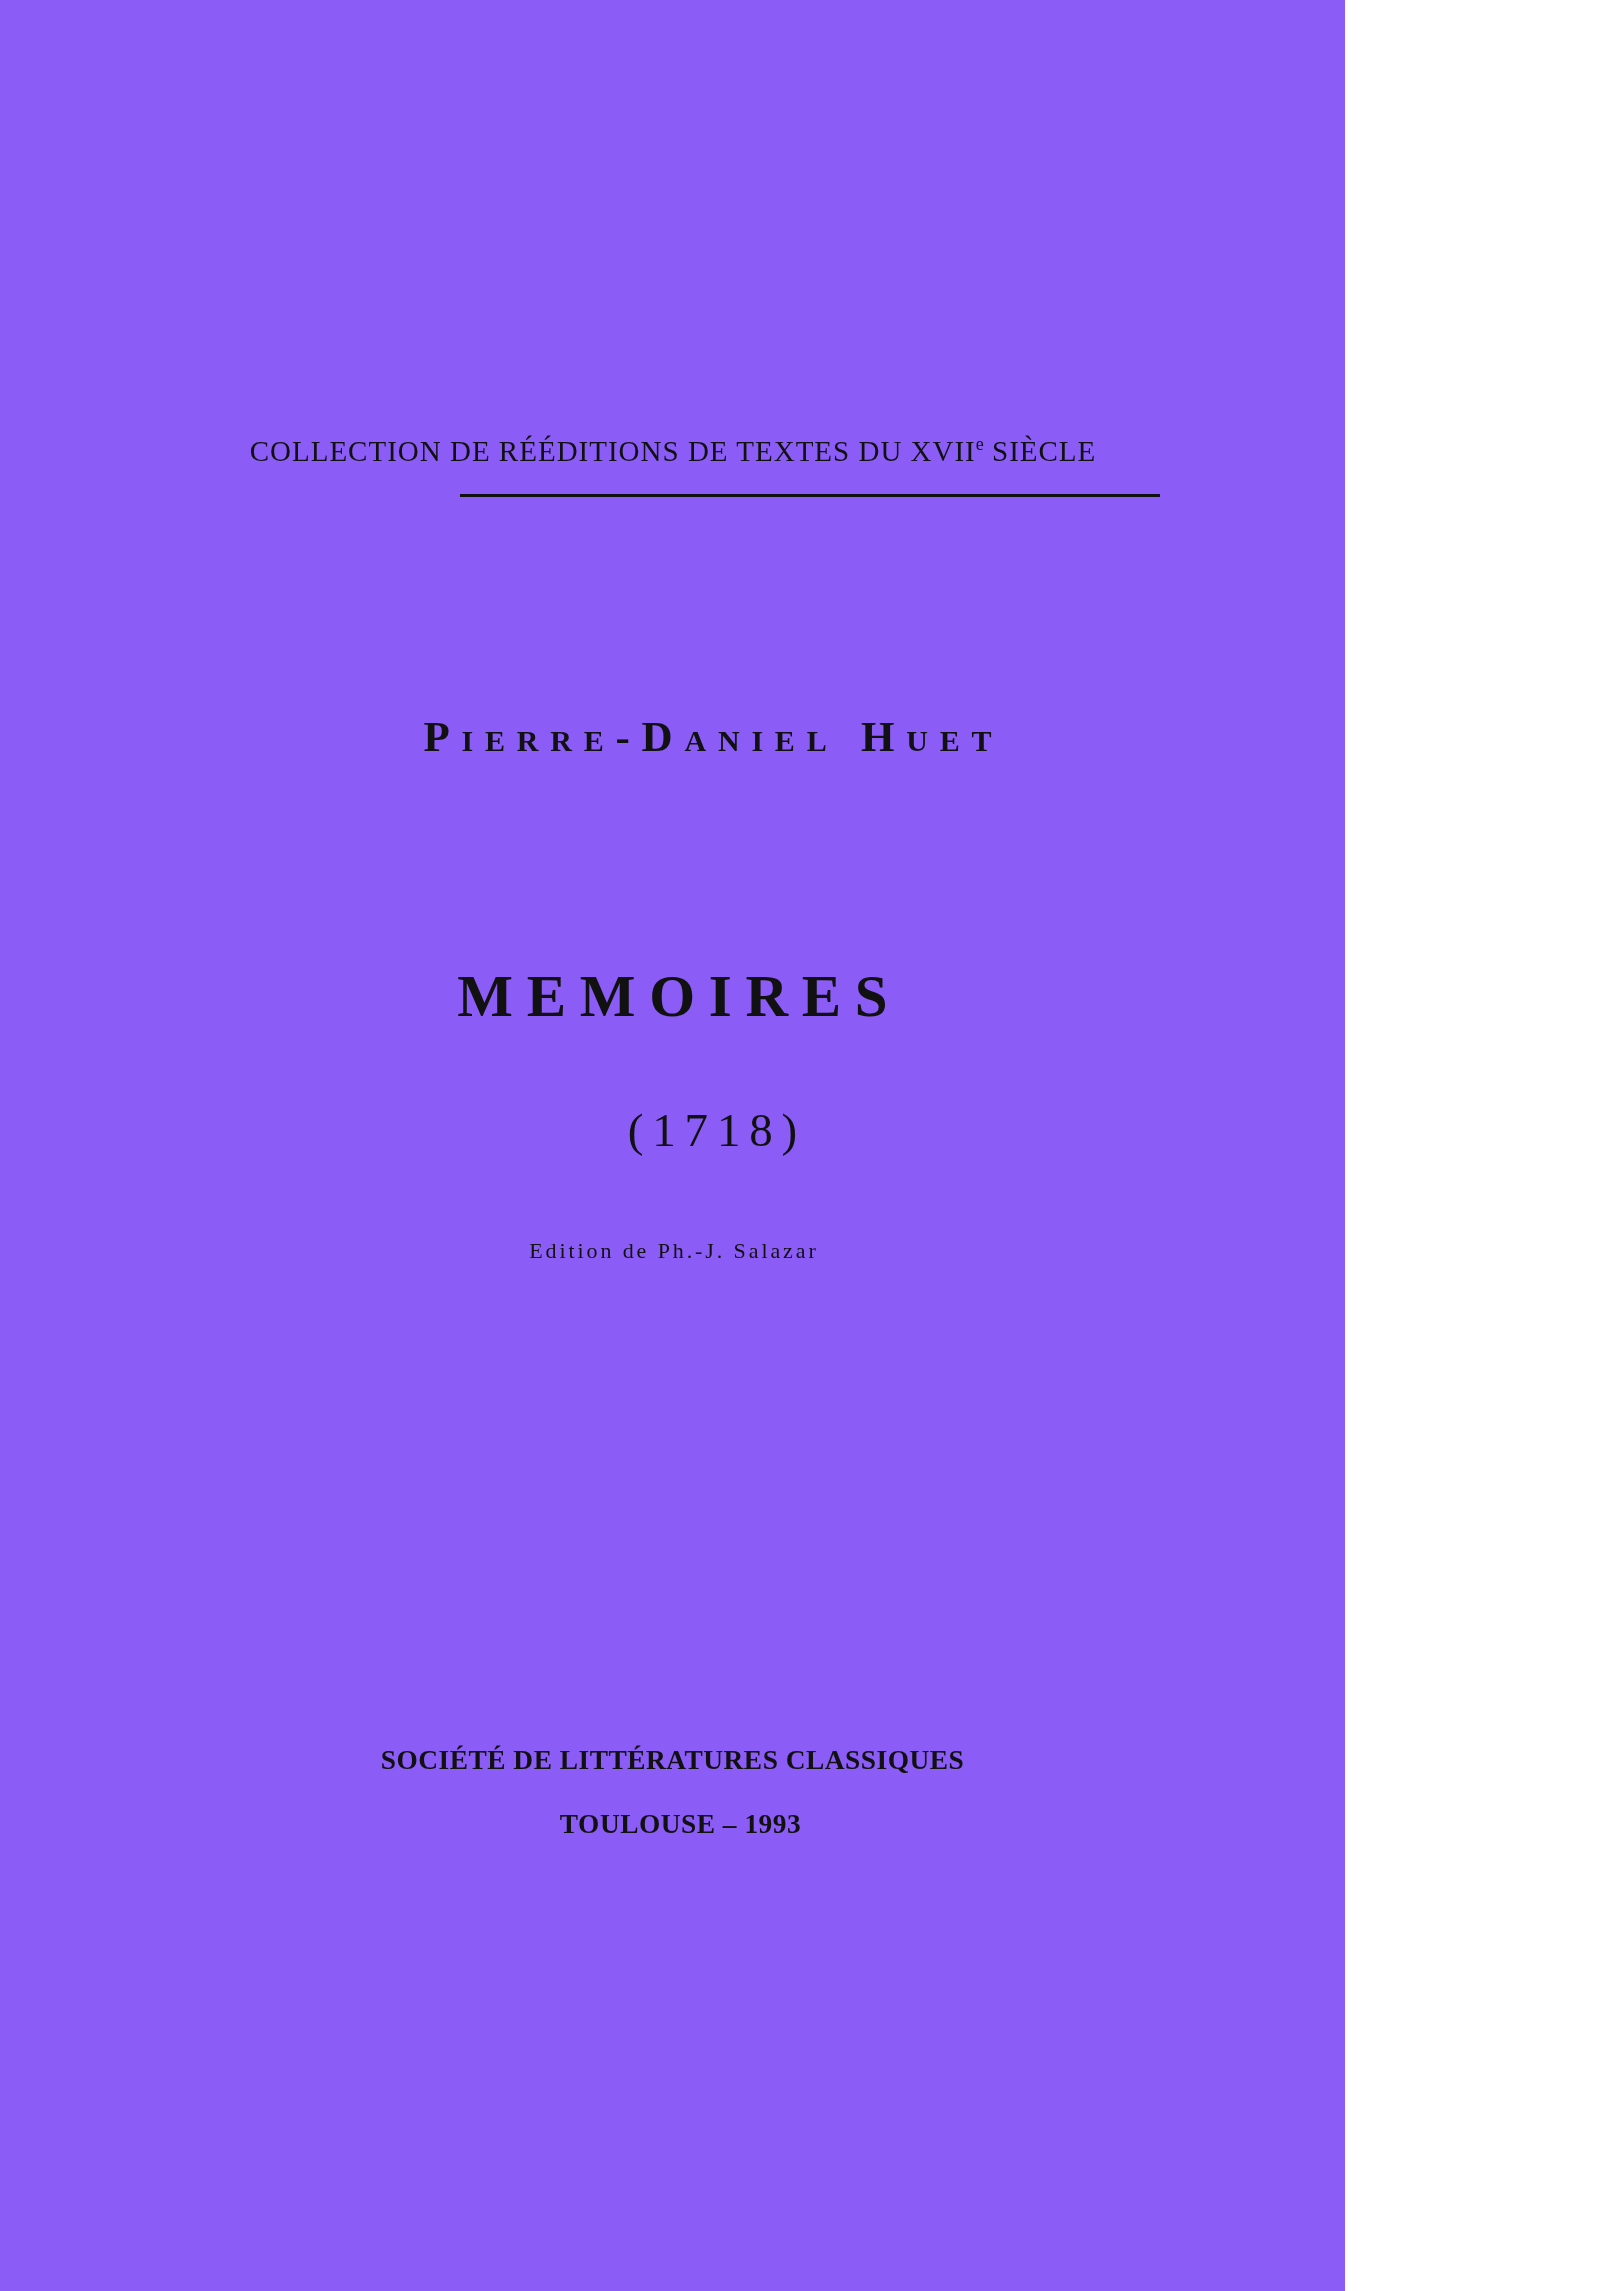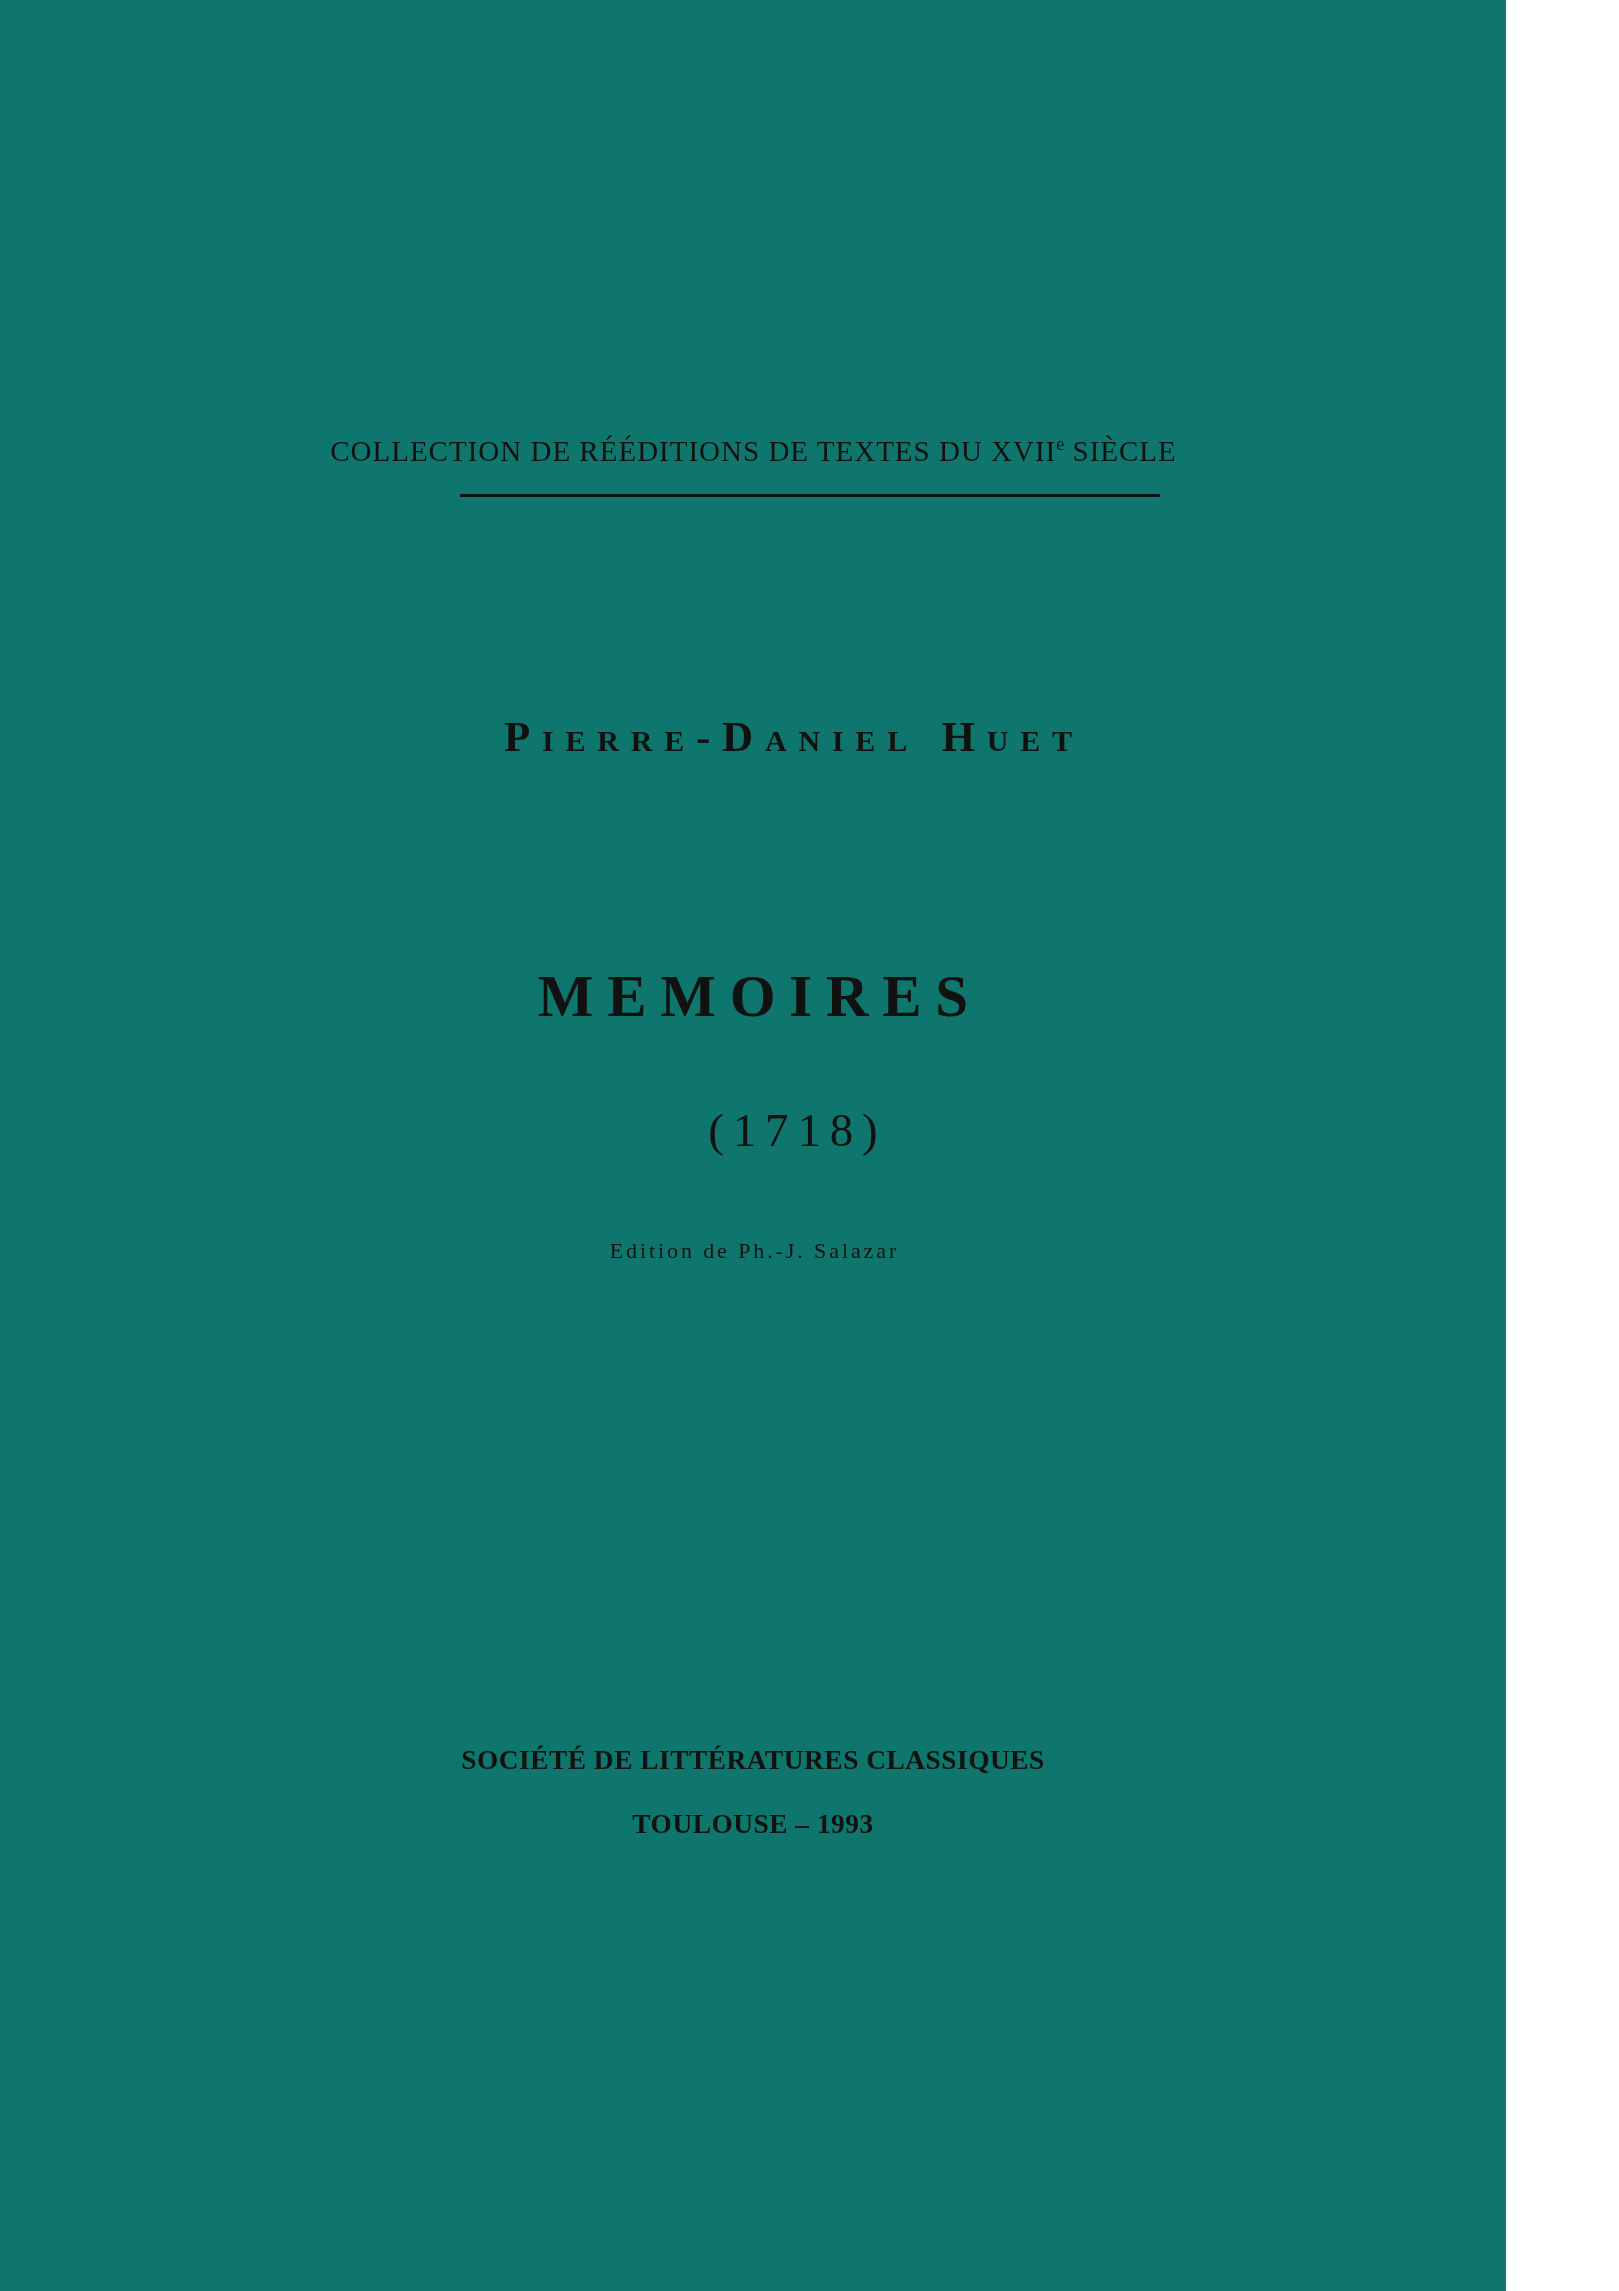--- a/index.html
+++ b/index.html
@@ -2,23 +2,23 @@
 <html><head>
 <meta charset="utf-8">
 <style>
   html, body {
     margin: 0;
     padding: 0;
     background: #ffffff;
   }
   .page {
     position: relative;
-    width: 1506px;
+    width: 1345px;
     height: 2292px;
-    background: #0f766e;
+    background: #8b5cf6;
     color: #111111;
     font-family: "Liberation Serif", "DejaVu Serif", serif;
     overflow: hidden;
   }
   .line {
     position: absolute;
     left: 0;
     width: 100%;
     text-align: center;
     white-space: nowrap;
@@ -77,20 +77,21 @@
     top: 1747px;
     font-size: 27.4px;
     font-weight: bold;
     letter-spacing: 0.5px;
   }
   .place-line {
     top: 1811px;
     font-size: 27.4px;
     font-weight: bold;
     letter-spacing: 0.5px;
+    padding-left: 8px;
   }
 </style>
 </head>
 <body>
 
 <div class="page">
 
   <div class="line collection-line">
     <span>COLLECTION DE RÉÉDITIONS DE TEXTES DU XVII</span><sup>e</sup><span> SIÈCLE</span>
   </div>

